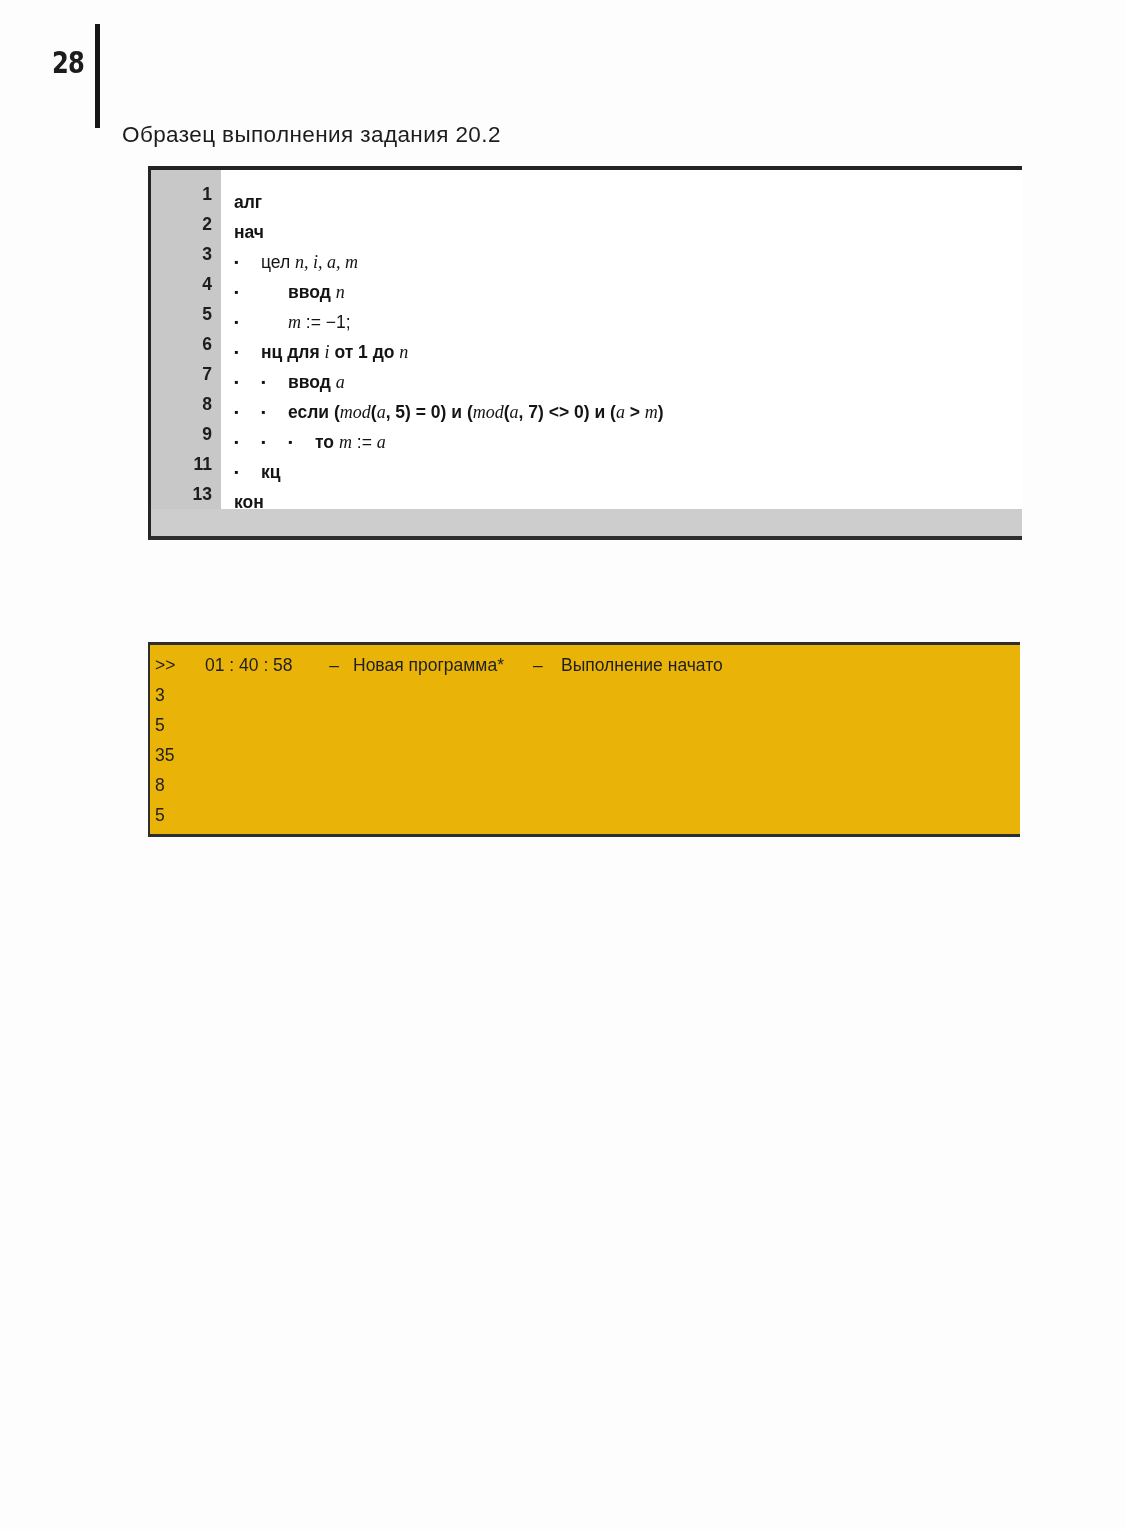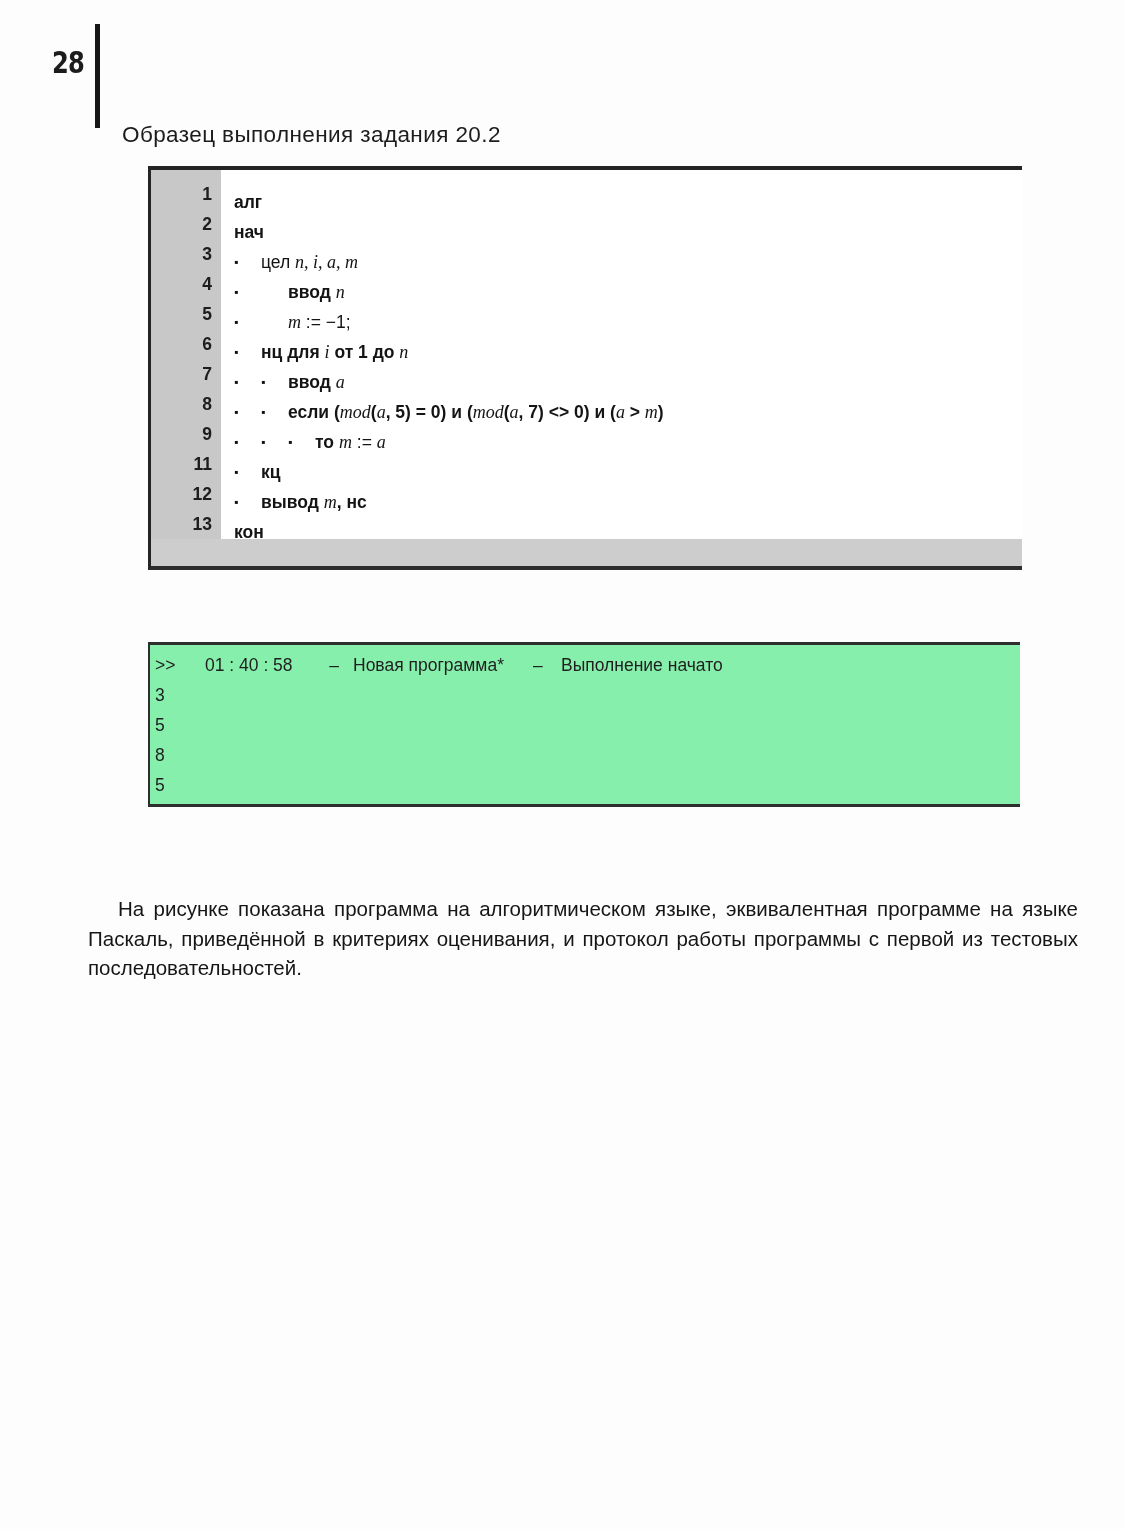--- a/index.html
+++ b/index.html
@@ -43,21 +43,21 @@
   .tab{display:inline-block;width:27px;}
   .seg-b{font-weight:700;}
   .seg-r{font-weight:400;}
   .seg-i{font-family:Liberation Serif, serif;font-style:italic;font-size:18px;font-weight:400;}
   .scroll-strip{height:27px;background:#cdcdcd;}
 
   
   .console-window{
     position:absolute;left:148px;top:642px;width:872px;
     border-top:3px solid #2e2e2e;border-left:2px solid #2e2e2e;border-bottom:3px solid #2e2e2e;
-    box-sizing:border-box;background:#86efac;padding:5px 0 4px 0;
+    box-sizing:border-box;background:#eab308;padding:5px 0 4px 0;
   }
   .console-row{height:30px;line-height:30px;padding-left:5px;font-size:17.5px;white-space:nowrap;color:#1f1f1f;}
   .c-prompt{display:inline-block;width:50px;}
   .c-time{display:inline-block;width:110px;}
   .c-sep{display:inline-block;width:38px;text-align:center;}
   .c-prog{display:inline-block;width:180px;}
   .c-sep2{display:inline-block;width:28px;}
 
   
   .bodytext{
@@ -112,36 +112,32 @@
       </div>
       <div class="ed-row">
         <span class="ln">9</span>
         <span class="code"><span class="bullet">▪</span><span class="bullet">▪</span><span class="bullet">▪</span><span class="seg-b">то  </span><span class="seg-i">m</span><span class="seg-r"> := </span><span class="seg-i">a</span></span>
       </div>
       <div class="ed-row">
         <span class="ln">11</span>
         <span class="code"><span class="bullet">▪</span><span class="seg-b">кц</span></span>
       </div>
       <div class="ed-row">
-        <span class="ln">12</span>
-        <span class="code"><span class="bullet">▪</span><span class="seg-b">вывод </span><span class="seg-i">m</span><span class="seg-b">, нс</span></span>
-      </div>
-      <div class="ed-row">
         <span class="ln">13</span>
         <span class="code"><span class="seg-b">кон</span></span>
       </div>
     </div>
   <div class="scroll-strip"></div>
 </div>
 
 <div class="console-window">
   <div>
       <div class="console-row"><span class="c-prompt">&gt;&gt;</span><span class="c-time">01 : 40 : 58</span><span class="c-sep">–</span><span class="c-prog">Новая программа*</span><span class="c-sep2">–</span><span>Выполнение начато</span></div>
       <div class="console-row"><span>3</span></div>
       <div class="console-row"><span>5</span></div>
+      <div class="console-row"><span>35</span></div>
       <div class="console-row"><span>8</span></div>
       <div class="console-row"><span>5</span></div>
     </div>
 </div>
 
 <div class="bodytext">
-  <p>На рисунке показана программа на алгоритмическом языке, эквивалентная программе на языке Паскаль, приведённой в критериях оценивания, и протокол работы программы с первой из тестовых последовательностей.</p>
 </div>
 
 </body></html>

